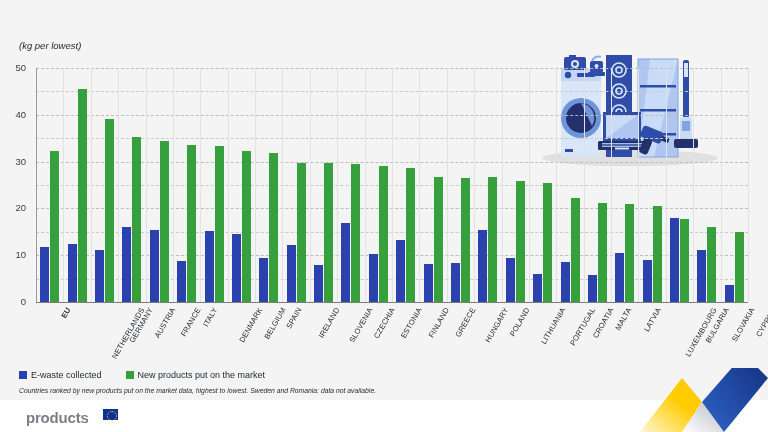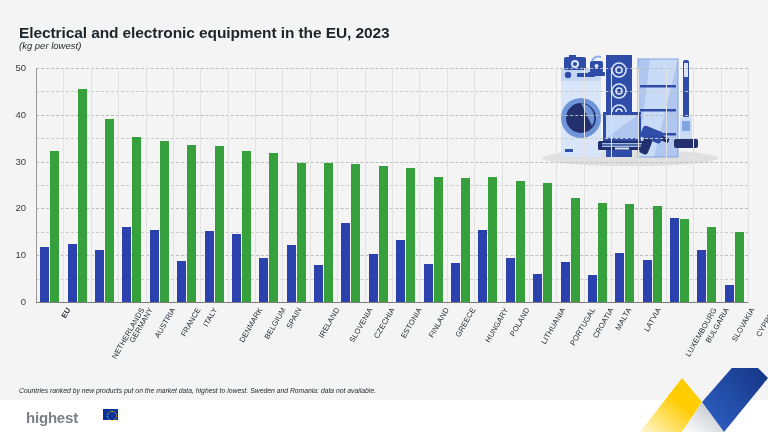--- a/index.html
+++ b/index.html
@@ -78,21 +78,20 @@
   .corner{position:absolute;right:0;top:368px;width:128px;height:64px;overflow:hidden;}
 
   
   .illus{position:absolute;left:520px;top:55px;width:220px;height:115px;}
 </style>
 </head>
 <body>
 
 <div id="root">
 
-  <h1 class="title">Electrical and electronic equipment in the EU, 2023</h1>
   <div class="subtitle">(kg per lowest)</div>
 
   <div class="illus">
     <svg width="220" height="115" viewBox="0 0 220 115" xmlns="http://www.w3.org/2000/svg">
       <ellipse cx="110" cy="103" rx="88" ry="8" fill="#dcdcdc" opacity="0.85"></ellipse>
 
       <rect x="118" y="4" width="40" height="98" fill="#aec6f0"></rect>
       <polygon points="130,4 158,4 134,102 118,102" fill="#c8dbf7"></polygon>
       <rect x="118" y="4" width="40" height="98" fill="none" stroke="#7fa4e0" stroke-width="1"></rect>
       <rect x="120" y="30" width="36" height="2.5" fill="#2f4da8"></rect>
@@ -331,25 +330,36 @@
       <div class="catlabel" style="left: 546.615px;">PORTUGAL</div>
       <div class="catlabel" style="left: 574px;">CROATIA</div>
       <div class="catlabel" style="left: 601.385px;">MALTA</div>
       <div class="catlabel" style="left: 628.769px;">LATVIA</div>
       <div class="catlabel" style="left: 656.154px;">LUXEMBOURG</div>
       <div class="catlabel" style="left: 683.538px;">BULGARIA</div>
       <div class="catlabel" style="left: 710.923px;">SLOVAKIA</div>
       <div class="catlabel" style="left: 738.308px;">CYPRUS</div>
     </div>
 
+  <div class="legend">
+    <div class="legend-item">
+      <span class="legend-swatch" style="background:#2a41ae"></span>
+      <span class="legend-label">E-waste collected</span>
+    </div>
+    <span class="legend-gap"></span>
+    <div class="legend-item">
+      <span class="legend-swatch" style="background:#35a03c"></span>
+      <span class="legend-label">New products put on the market</span>
+    </div>
+  </div>
 
   <div class="footnote">Countries ranked by new products put on the market data, highest to lowest. Sweden and Romania: data not available.</div>
 
   <div class="footer"></div>
-  <div class="brand">highest</div>
+  <div class="brand">products</div>
   <div class="euflag">
       <span></span>
     </div>
   <div class="corner">
     <svg width="128" height="64" viewBox="0 0 128 64" xmlns="http://www.w3.org/2000/svg">
       <defs>
         <linearGradient id="gy" x1="0" y1="1" x2="1" y2="0">
           <stop offset="0%" stop-color="#fff7d6"></stop>
             <stop offset="60%" stop-color="#ffcc00"></stop>
         </linearGradient>

